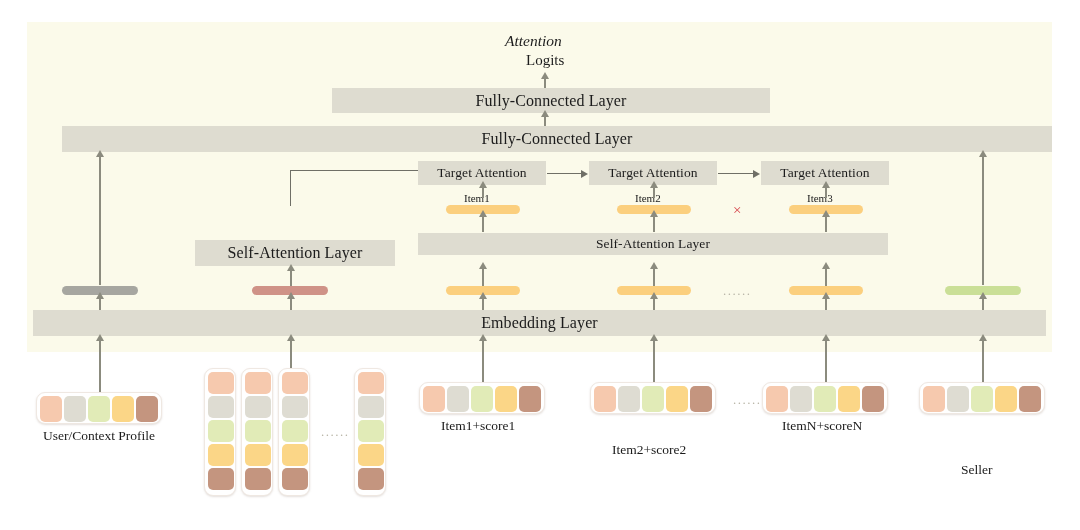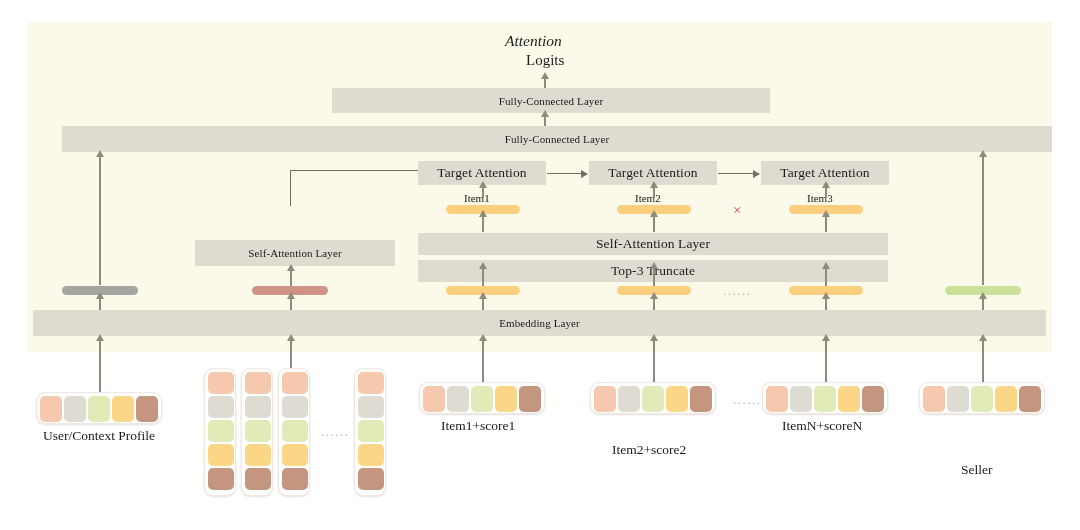--- a/index.html
+++ b/index.html
@@ -4,21 +4,21 @@
 <style>
   html,body{margin:0;padding:0;background:#ffffff;}
   body{width:1080px;height:530px;position:relative;overflow:hidden;
        font-family:"Liberation Serif", serif; color:#1d1d1d;}
   #stage{position:absolute;left:0;top:0;width:1080px;height:530px;}
 
   .panel{position:absolute;background:#fbfaea;}
 
   
   .gbox{position:absolute;background:#dedcd0;display:flex;align-items:center;
-        justify-content:center;font-size:11px;letter-spacing:.1px;color:#1b1b1b;
+        justify-content:center;font-size:16px;letter-spacing:.1px;color:#1b1b1b;
         white-space:nowrap;}
   .gbox.small{font-size:13.5px;}
 
   
   .pill{position:absolute;border-radius:6px;}
 
   
   .arrow{position:absolute;width:1.6px;background:#8b8b7e;}
   .arrow:after{content:"";position:absolute;left:50%;top:-6px;transform:translateX(-50%);
      width:0;height:0;border-left:4.5px solid transparent;border-right:4.5px solid transparent;
@@ -69,21 +69,20 @@
 
   <div class="gbox" style="left: 195px; top: 240px; width: 200px; height: 26px; background: rgb(222, 220, 208);">Self-Attention Layer</div>
   <div class="arrow" style="left:290px;top:270px;height:16px;"></div>
   <div class="pill" style="left:252px;top:286px;width:76px;height:9px;background:#cf9287;"></div>
   <div class="arrow" style="left:290px;top:298px;height:12px;"></div>
 
   <div class="line vline" style="left:290px;top:170px;height:36px;"></div>
   <div class="line hline" style="left:290px;top:170px;width:128px;"></div>
 
   <div class="gbox small" style="left: 418px; top: 233px; width: 470px; height: 22px; background: rgb(222, 220, 208);">Self-Attention Layer</div>
-  <div class="gbox small" style="left: 418px; top: 260px; width: 470px; height: 22px; background: rgb(222, 220, 208);">Top-3 Truncate</div>
 
   <div class="gbox small" style="left: 418px; top: 161px; width: 128px; height: 24px; background: rgb(222, 220, 208);">Target Attention</div>
   <div class="gbox small" style="left: 589px; top: 161px; width: 128px; height: 24px; background: rgb(222, 220, 208);">Target Attention</div>
   <div class="gbox small" style="left: 761px; top: 161px; width: 128px; height: 24px; background: rgb(222, 220, 208);">Target Attention</div>
   <div class="harrow" style="left:547px;top:173px;width:35px;"></div>
   <div class="harrow" style="left:718px;top:173px;width:36px;"></div>
 
   <div class="label tiny" style="left:464px;top:192px;">Item1</div>
   <div class="arrow" style="left:482px;top:187px;height:11px;"></div>
   <div class="pill" style="left:446px;top:205px;width:74px;height:9px;background:#fbcf7e;"></div>

